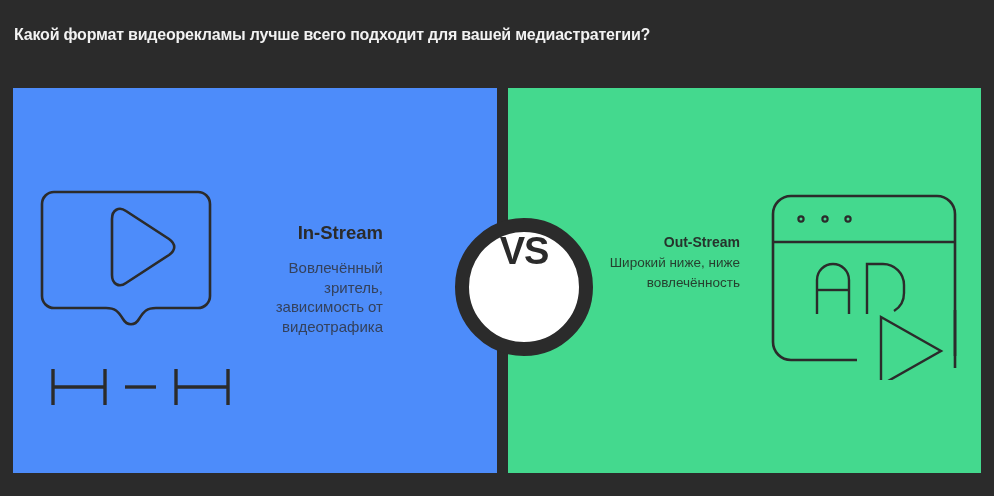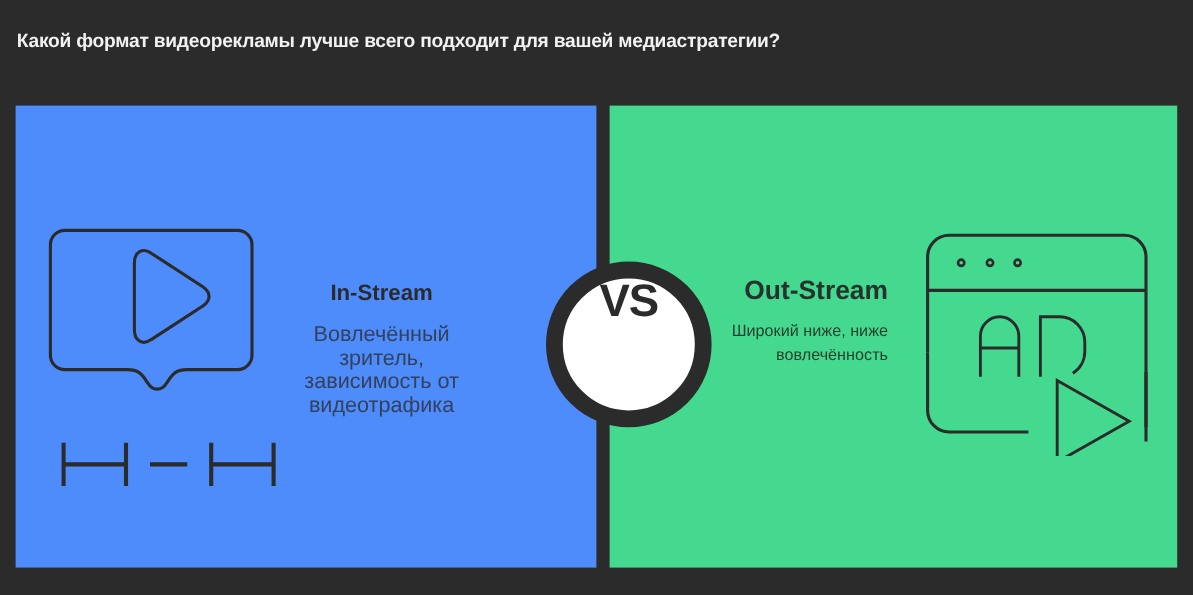--- a/index.html
+++ b/index.html
@@ -24,42 +24,42 @@
   }
 
   .panel { position: absolute; top: 88px; height: 385px; }
   .panel-left  { left: 13px;  width: 484px; background: #4d8cfa; }
   .panel-right { left: 508px; width: 473px; background: #44d98e; }
 
   
   .left-art { position: absolute; left: 27px; top: 90px; }
   .left-text {
     position: absolute;
-    left: 240px; top: 145px;
+    left: 240px; top: 134px;
     width: 130px;
-    text-align: center;
+    text-align: right;
   }
   .left-text .fmt-title {
     font-size: 18.5px; font-weight: bold; color: #2b2b2b;
     line-height: 22px; margin-bottom: 14px;
   }
   .left-text .fmt-desc {
-    font-size: 18px; color: #34415c; line-height: 19.5px;
+    font-size: 15px; color: #34415c; line-height: 19.5px;
   }
 
   
   .right-text {
     position: absolute;
     right: 241px; top: 143px;
     width: 150px;
     text-align: right;
   }
   .right-text .fmt-title {
-    font-size: 22px; font-weight: bold; color: #26332c;
-    line-height: 22px; margin-bottom: 13px;
+    font-size: 14px; font-weight: bold; color: #26332c;
+    line-height: 22px; 
   }
   .right-text .fmt-desc {
     font-size: 13.5px; color: #26402f; line-height: 19.5px;
   }
   .right-art { position: absolute; right: 12px; top: 92px; }
 
   
   .vs-badge {
     position: absolute;
     left: 455px; top: 218px;

